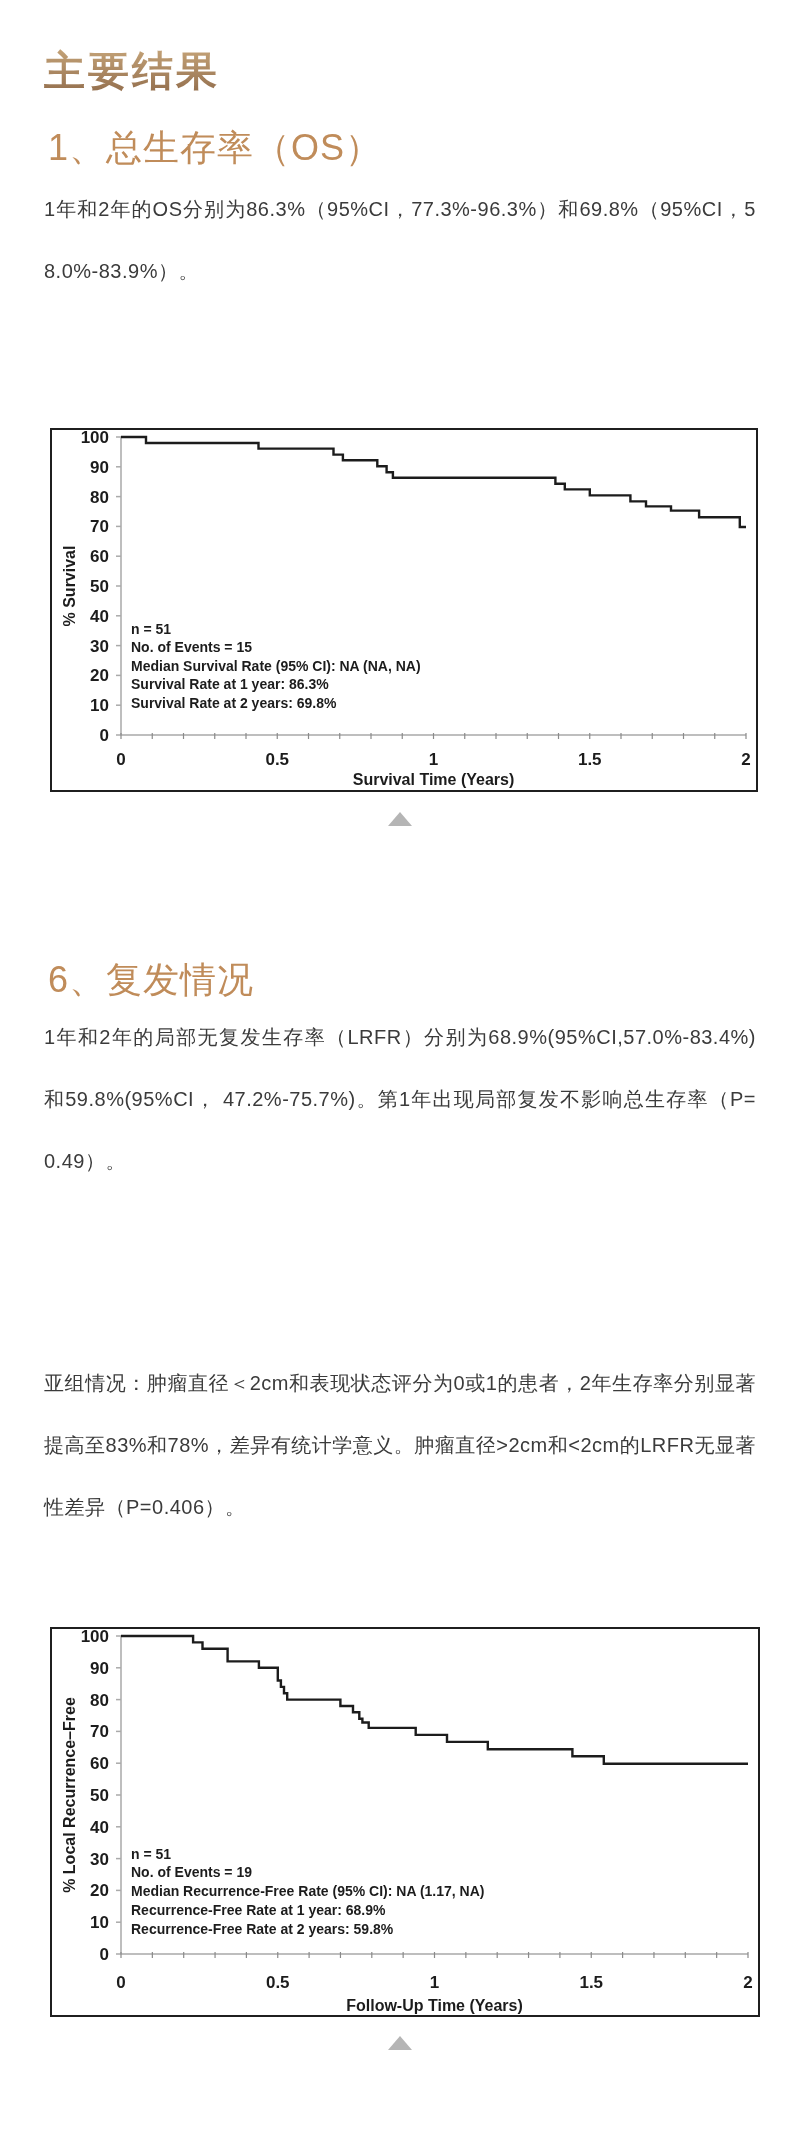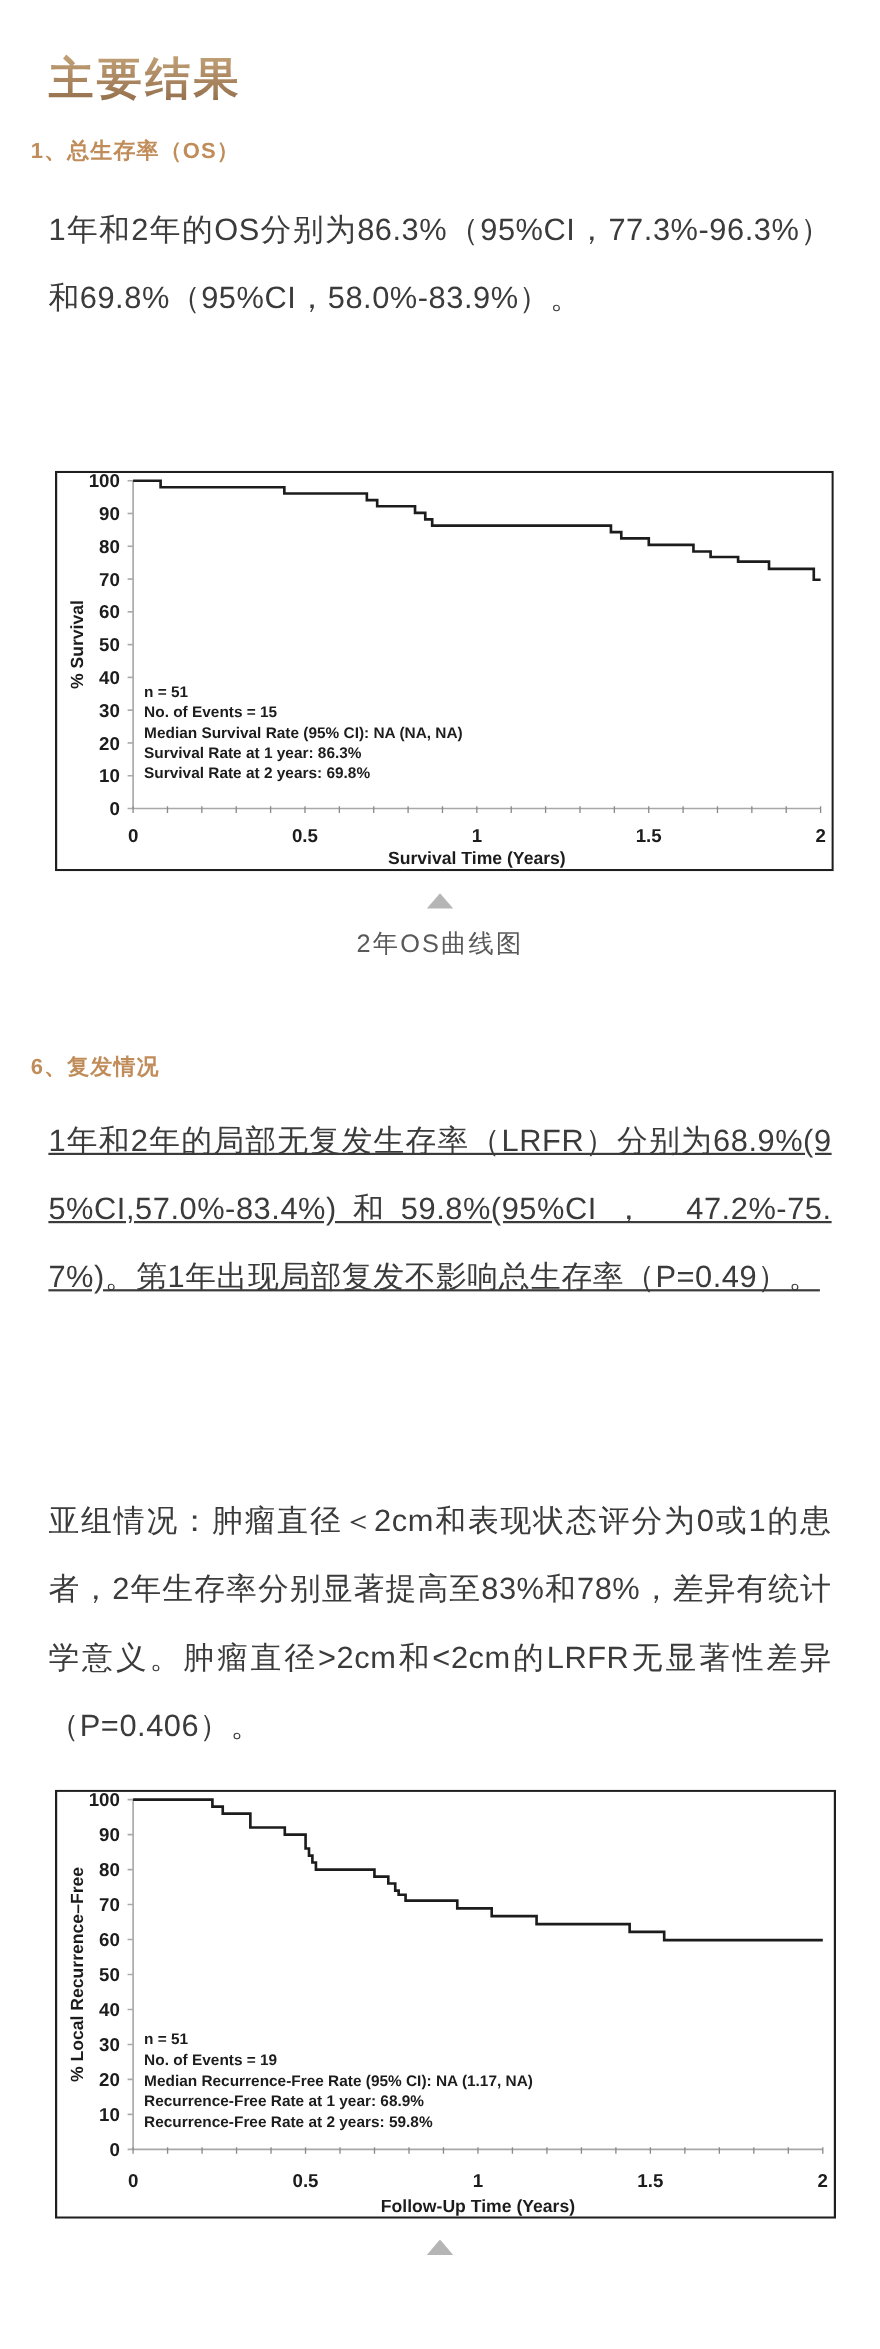--- a/index.html
+++ b/index.html
@@ -17,32 +17,32 @@
   .title{
     left:44px;top:44px;
     font-family:"DejaVu Serif","Liberation Serif",serif;
     font-size:41px;font-weight:bold;letter-spacing:3px;
     color:var(--title-dark);
     background:linear-gradient(180deg,var(--title-light) 0%,var(--title-dark) 100%);
     -webkit-background-clip:text;background-clip:text;
     -webkit-text-fill-color:transparent;
   }
   .sec{
-    left:28px;font-size:20px;font-weight:bold;color:var(--gold);
+    left:48px;font-size:36px;font-weight:normal;color:var(--gold);
     letter-spacing:1px;
   }
   .sec1{top:124px;}
   .sec2{top:956px;}
   .para{
-    left:44px;width:712px;font-size:28px;line-height:62px;color:var(--body);
+    left:44px;width:712px;font-size:20px;line-height:62px;color:var(--body);
     text-align:justify;text-justify:inter-character;letter-spacing:0.5px;
     word-break:break-all;
   }
   .para1{top:178px;}
-  .para2{top:1006px;text-decoration:underline;}
+  .para2{top:1006px;}
   .para3{top:1352px;}
   figure.chartfig{left:50px;}
   .fig1{top:428px;}
   .fig2{top:1627px;}
   svg{display:block;}
   svg text{
     font-family:"Liberation Sans","DejaVu Sans",sans-serif;
     font-weight:bold;fill:#1c1c1c;
   }
   .figcap{left:0;width:800px;text-align:center;}
@@ -127,21 +127,20 @@
         <text x="81" y="224.156" font-size="14">No. of Events = 15</text>
         <text x="81" y="242.632" font-size="14">Median Survival Rate (95% CI): NA (NA, NA)</text>
         <text x="81" y="261.108" font-size="14">Survival Rate at 1 year: 86.3%</text>
         <text x="81" y="279.584" font-size="14">Survival Rate at 2 years: 69.8%</text>
         <path d="M 71.0 9.0 H 96.0 V 15.0 H 208.5 V 20.6 H 283.5 V 26.6 H 292.9 V 32.2 H 327.3 V 38.2 H 336.6 V 44.2 H 342.9 V 49.8 H 505.4 V 55.8 H 514.8 V 61.4 H 539.8 V 67.4 H 580.4 V 73.4 H 596.0 V 78.4 H 621.0 V 82.6 H 649.1 V 89.2 H 689.8 V 99.0 H 696.0" fill="none" stroke="#1c1c1c" stroke-width="2.4" stroke-linejoin="miter"></path>
       </svg>
   </figure>
 
   <div class="abs figcap cap1">
     <div class="tri"></div>
-    <div class="captext">2年OS曲线图</div>
   </div>
 
   <h2 class="abs sec sec2">6、复发情况</h2>
 
   <p class="abs para para2">1年和2年的局部无复发生存率（LRFR）分别为68.9%(95%CI,57.0%-83.4%)和59.8%(95%CI， 47.2%-75.7%)。第1年出现局部复发不影响总生存率（P=0.49）。</p>
 
   <p class="abs para para3">亚组情况：肿瘤直径＜2cm和表现状态评分为0或1的患者，2年生存率分别显著提高至83%和78%，差异有统计学意义。肿瘤直径&gt;2cm和&lt;2cm的LRFR无显著性差异（P=0.406）。</p>
 
   <figure class="abs chartfig fig2">
     <svg width="710" height="390" viewBox="0 0 710 390">

